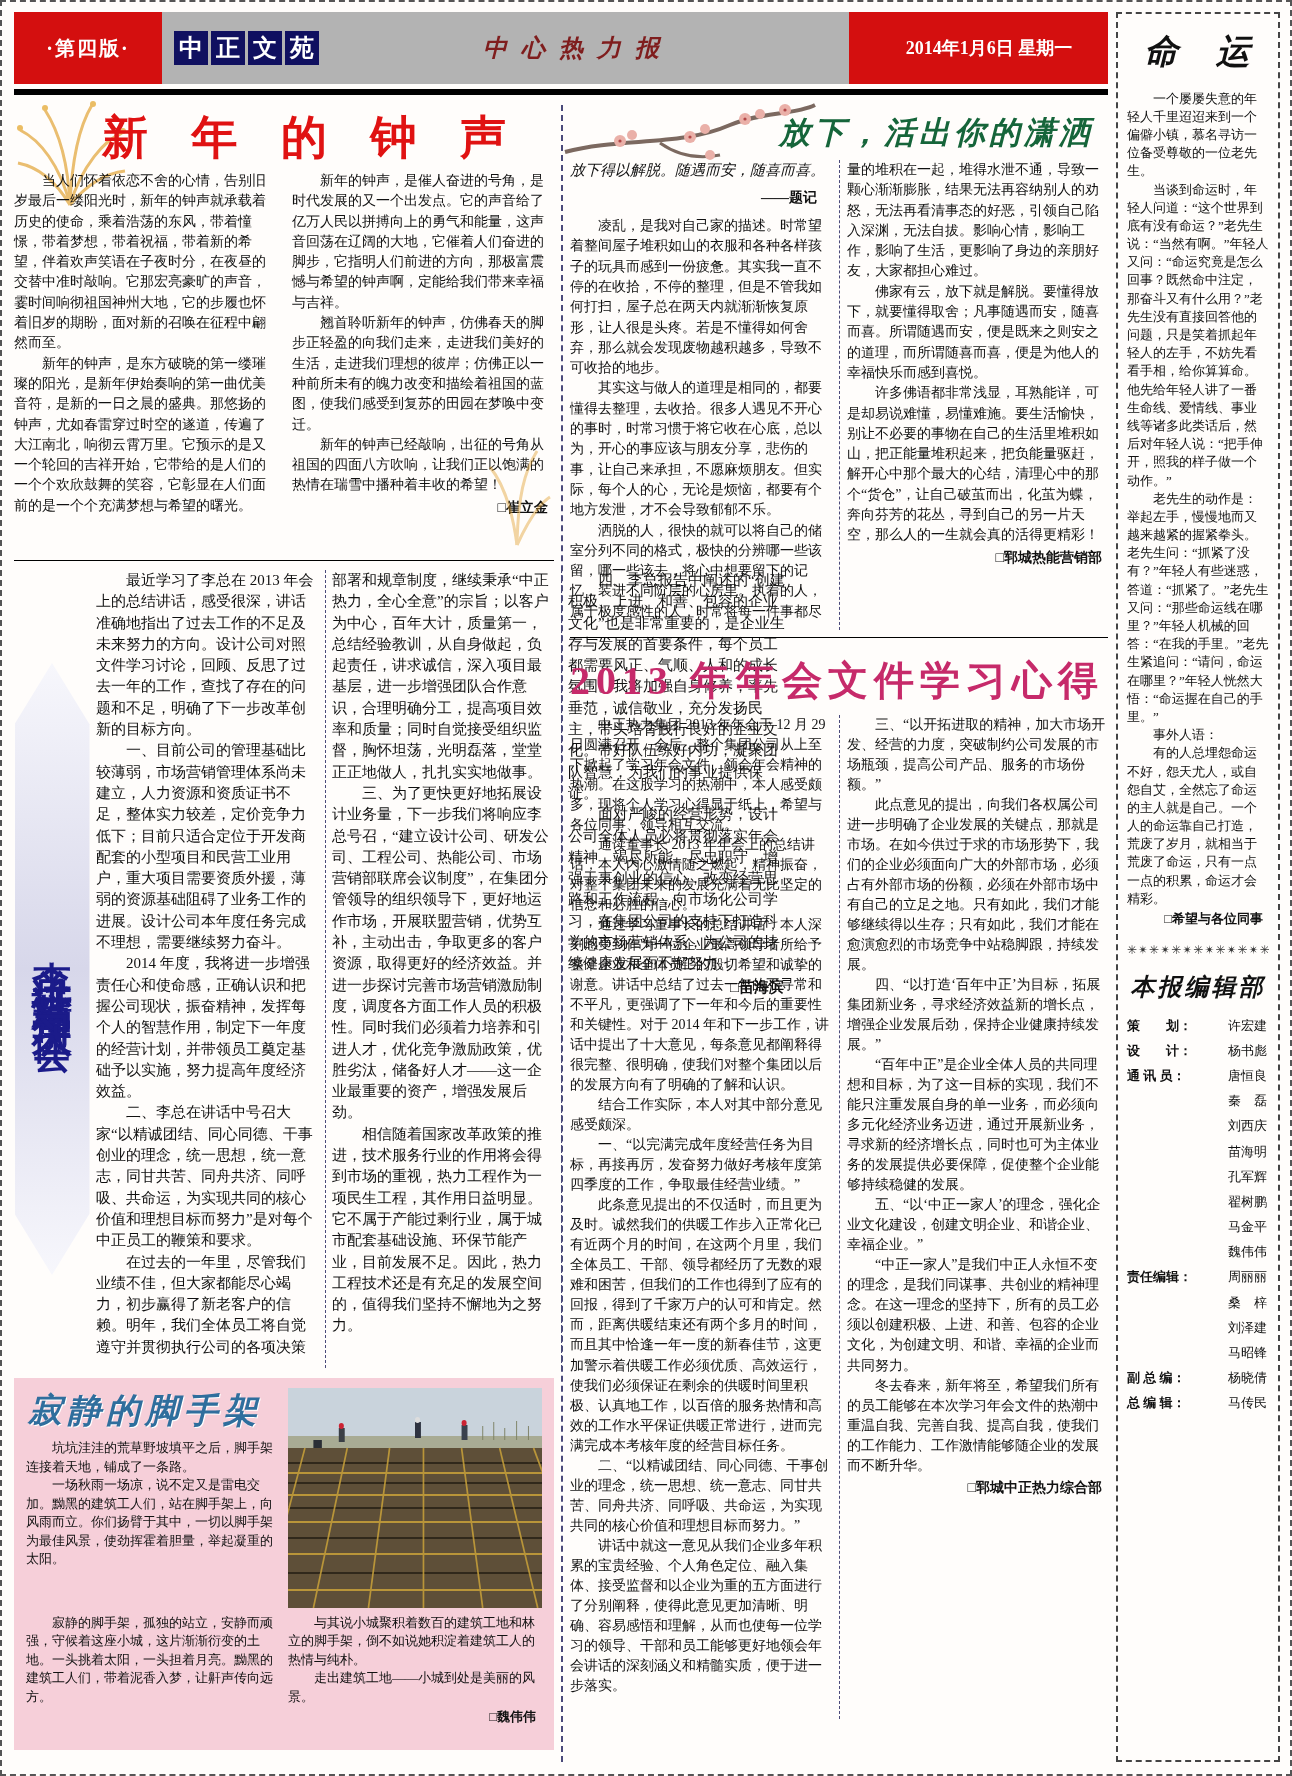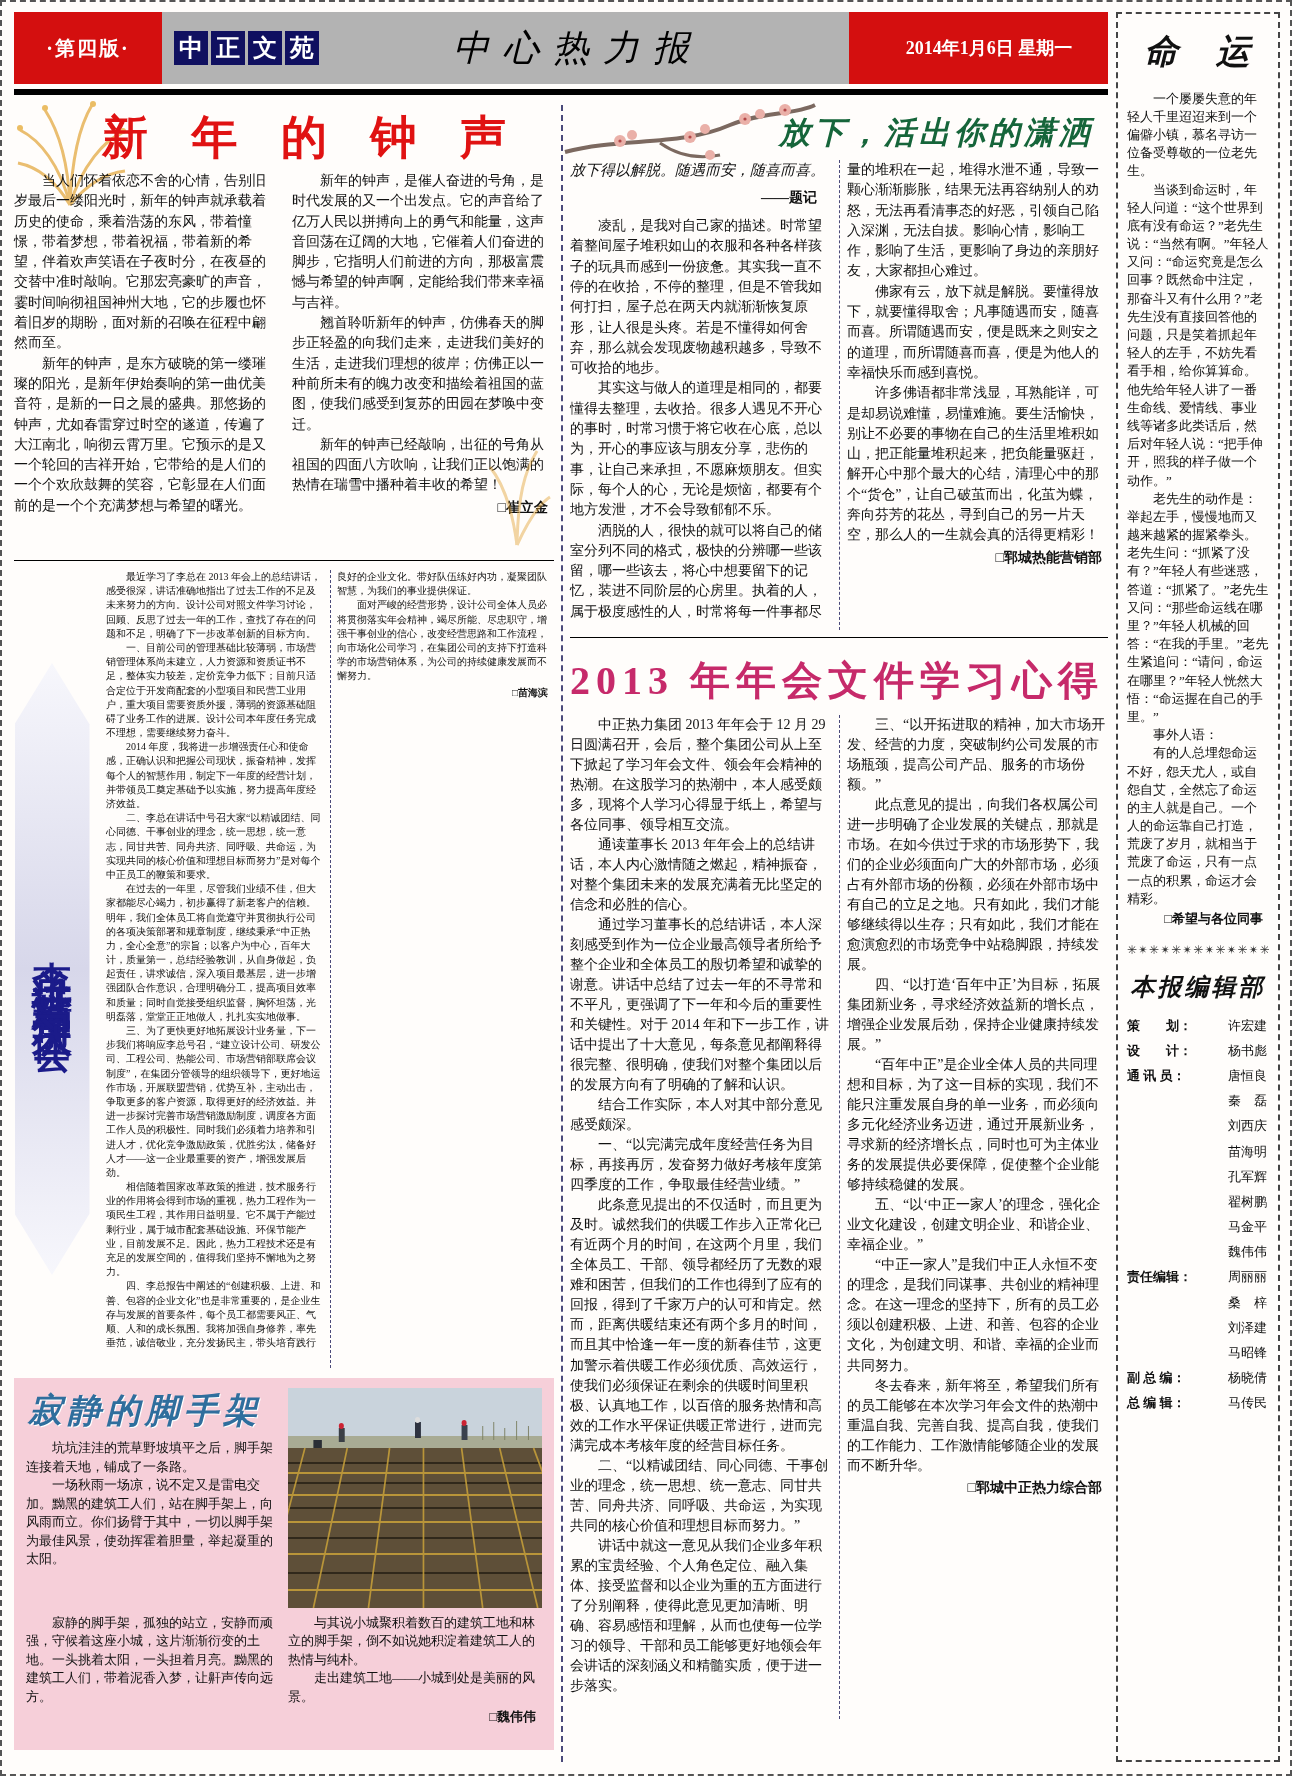--- a/index.html
+++ b/index.html
@@ -13,21 +13,21 @@
   .layout { display:flex; height:100%; }
   .left-zone { flex:1; display:flex; flex-direction:column; min-width:0; }
   
   .header { display:flex; height:72px; align-items:stretch; }
   .hdr-red { background:#d40f0f; color:#fff; display:flex; align-items:center; justify-content:center; font-weight:bold; }
   .hdr-edition { width:148px; font-size:20px; letter-spacing:2px; }
   .hdr-date { width:238px; font-size:18px;padding-left:21px; }
   .hdr-gray { flex:1; background:#b3b3b3; display:flex; align-items:center; padding:0 12px; }
   .col-name { display:flex; gap:3px; }
   .col-name span { display:block; width:34px; height:34px; background:#101060; color:#fff; font-size:24px; font-weight:bold; line-height:34px; text-align:center; }
-  .paper-name { flex:1; text-align:center; font-size:36px; font-weight:normal; letter-spacing:14px; color:#000000; font-style:italic; }
+  .paper-name { flex:1; text-align:center; font-size:24px; font-weight:bold; letter-spacing:14px; color:#7f1d1d; font-style:italic; }
   .header-rule { height:6px; background:#000; margin:5px 0 6px 0; }
   
   .main { display:flex; flex:1; min-height:0; }
   .stack { width:540px; display:flex; flex-direction:column; min-width:0; }
   .stack-r { flex:1; }
   .v-divider { width:0; border-left:2px dashed #4a4a7a; margin:4px 7px 0 7px; }
   .hrule { border:none; border-top:1.5px solid #000; margin:7px 0; }
   p { margin:0; text-indent:2em; }
   .sig { text-align:right; font-weight:bold; padding-right:6px; margin-top:2px; }
   
@@ -39,21 +39,21 @@
   
   .lizong { display:flex; height:798px; margin-top:2px; }
   .vtitle-wrap { width:76px; display:flex; align-items:center; justify-content:center; }
   .vtitle {
     writing-mode:vertical-rl; text-orientation:upright;
     font-size:40px; font-weight:bold; color:#1b1b8a; letter-spacing:8px;
     background:linear-gradient(180deg,#f7f7fc 0%,#d7d7ea 50%,#f7f7fc 100%);
     clip-path:polygon(50% 0%,100% 10%,100% 90%,50% 100%,0% 90%,0% 10%);
     padding:26px 10px; height:560px; text-align:center;
   }
-  .lz-cols { flex:1; column-count:2; column-gap:14px; column-rule:1.5px dashed #4a4a7a; column-fill:auto; height:100%; font-size:10px; line-height:1.42; padding-left:16px; }
+  .lz-cols { flex:1; column-count:2; column-gap:14px; column-rule:1.5px dashed #4a4a7a; column-fill:auto; height:100%; font-size:15px; line-height:1.42; padding-left:6px; }
   
   .scaffold { margin-top:10px; background:#f6cfd9; height:372px; box-sizing:border-box; padding:10px 12px; font-size:13px; line-height:1.42; }
   .sc-grid { display:grid; grid-template-columns:250px 1fr; grid-template-rows:220px auto; gap:6px 12px; height:100%; }
   .sc-title { font-size:34px; font-weight:bold; font-style:italic; color:#2f6e9d; letter-spacing:5px; text-shadow:1px 1px 0 #fff; padding:4px 0 10px 2px; line-height:1.1; }
   .sc-photo { width:100%; height:100%; }
   .sc-photo svg { width:100%; height:100%; display:block; }
   
   .fangxia { position:relative; }
   .fx-deco { position:absolute; left:-10px; top:-4px; opacity:.9; }
   .fx-title { position:relative; text-align:right; font-size:31px; font-weight:bold; font-style:italic; color:#16653a; letter-spacing:4px; padding:16px 14px 12px 0; line-height:1; }

